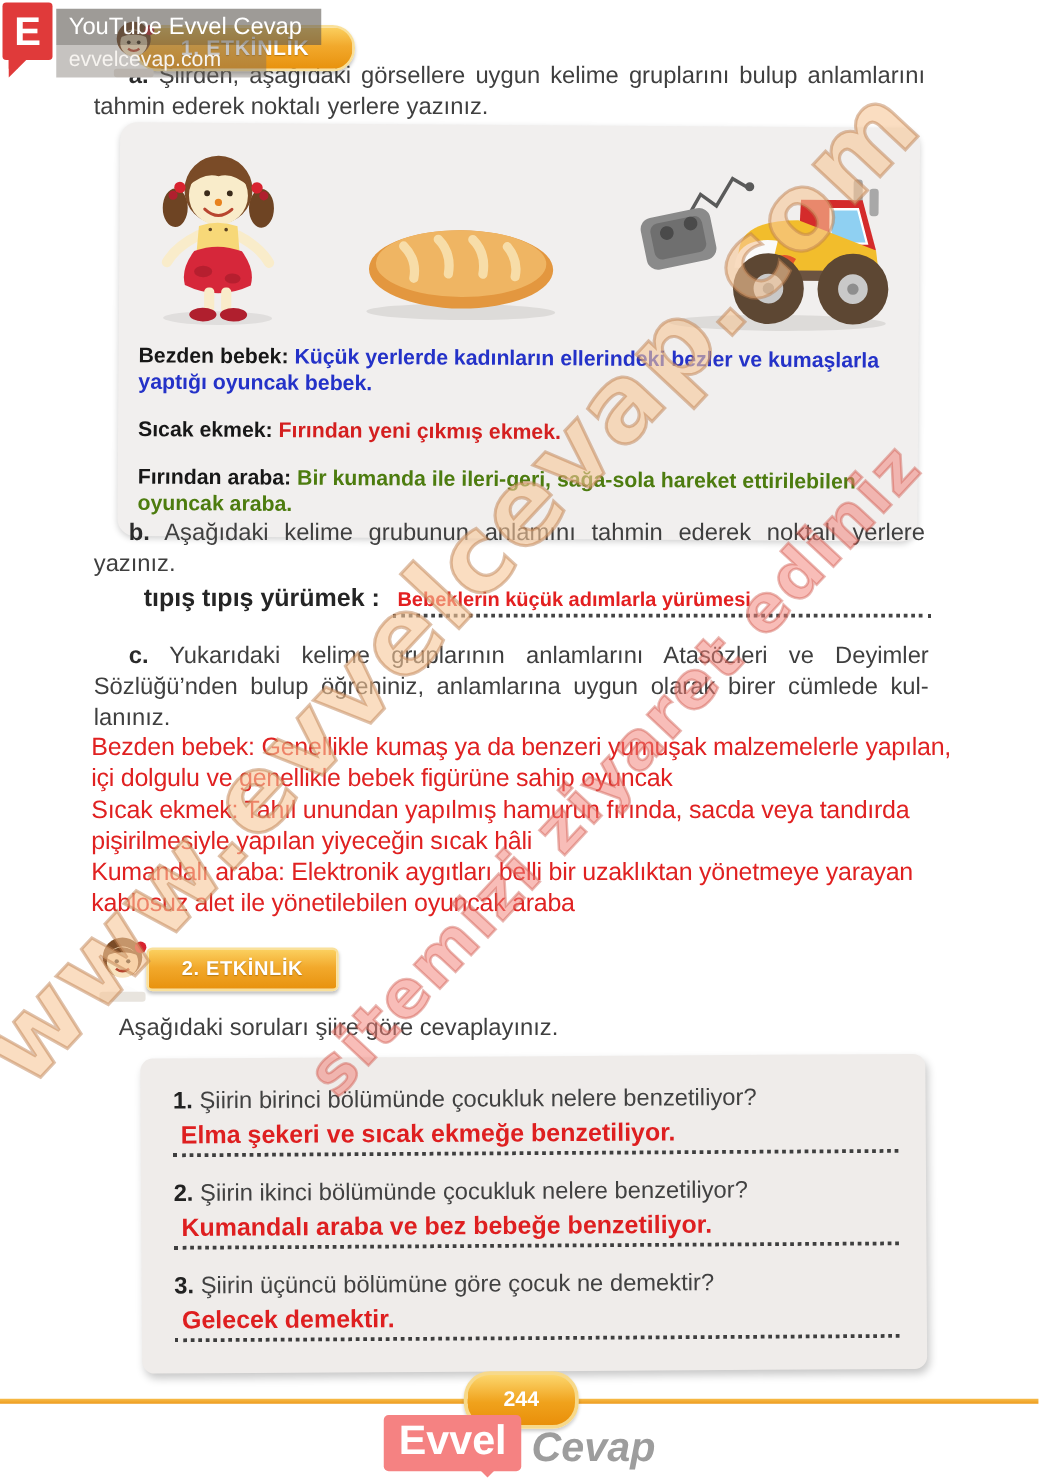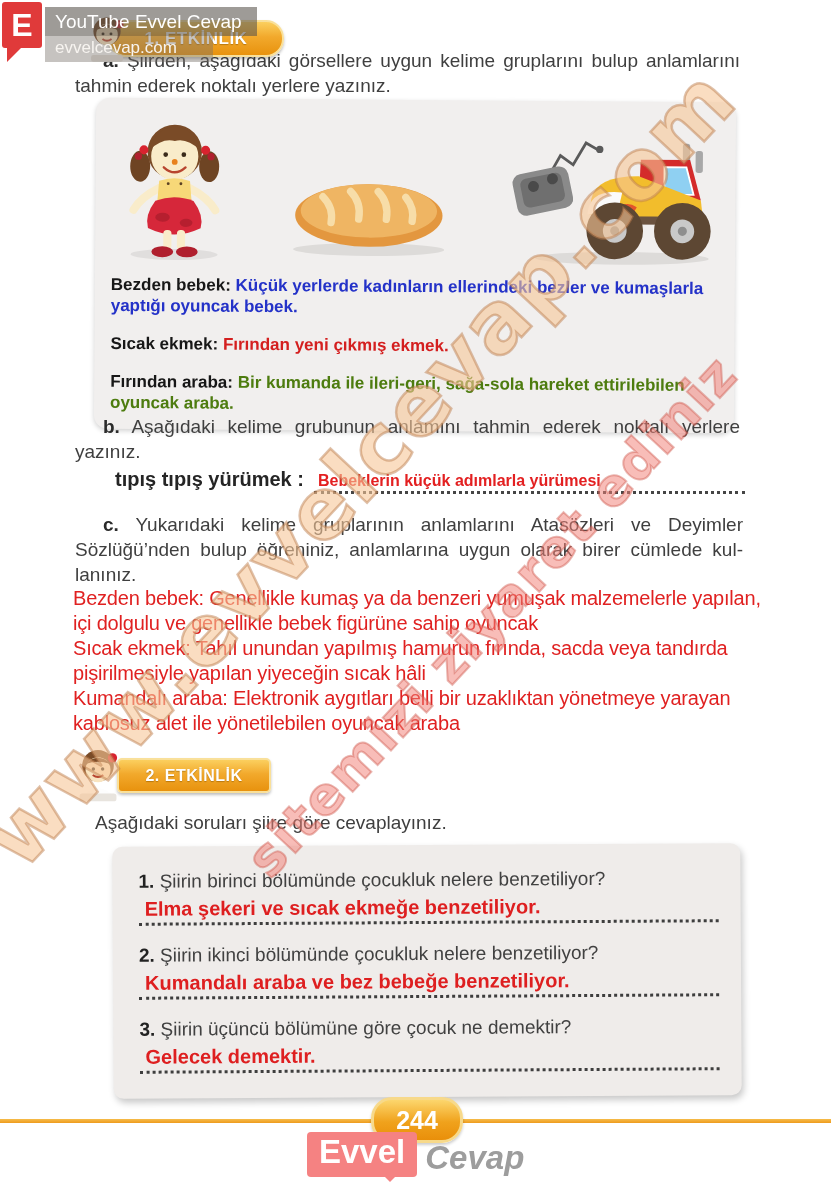--- a/index.html
+++ b/index.html
@@ -77,21 +77,21 @@
   .q { font-size:19px; line-height:25px; color:#414141; margin:0 0 3px; text-align:left; }
   .q b { color:#222; }
   .a { display:block; font-size:20px; font-weight:bold; color:#de1f20; border-bottom:3px dotted #3e3e3e;
        padding:0 0 2px 6px; line-height:24px; }
 
   
   .goldline { position:absolute; left:0; top:1119px; width:831px; height:4px;
               background:linear-gradient(#f6bc4a,#ee9b1d); z-index:11; }
   .pagepill { position:absolute; left:371px; top:1097px; width:86px; height:40px; border-radius:21px;
               background:linear-gradient(180deg,#fcd66d,#f0a21c 55%,#e98f0a); border:3px solid #f7d98a;
-              color:#fff; font-size:25px; font-weight:bold; text-align:center; line-height:40px; z-index:12;
+              color:#fff; font-size:17px; font-weight:bold; text-align:center; line-height:40px; z-index:12;
               box-shadow:0 2px 3px rgba(0,0,0,0.2); }
   .bottomlogo { position:absolute; left:307px; top:1132px; display:flex; align-items:flex-end; z-index:12;
                 font-weight:bold; font-size:33px; }
   .lg-evvel { position:relative; background:#f58282; color:#fff; padding:1px 12px 6px; border-radius:4px; }
   .lg-evvel::after { content:""; position:absolute; left:68%; bottom:-13px;
                      border:8px solid transparent; border-top-color:#f58282; }
   .lg-cevap { color:#9d9d9d; margin-left:8px;font-style:italic; }
 </style>
 </head>
 <body>

